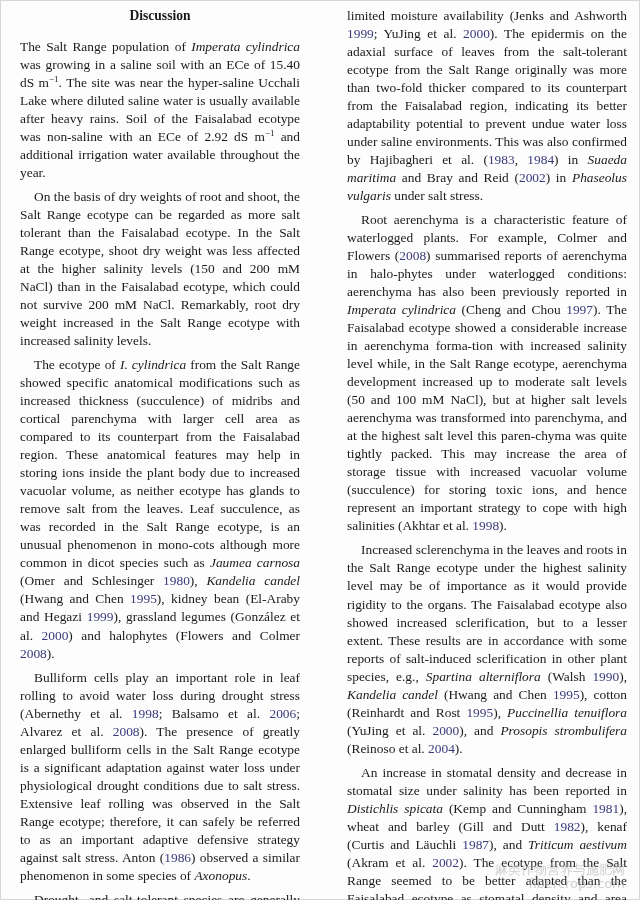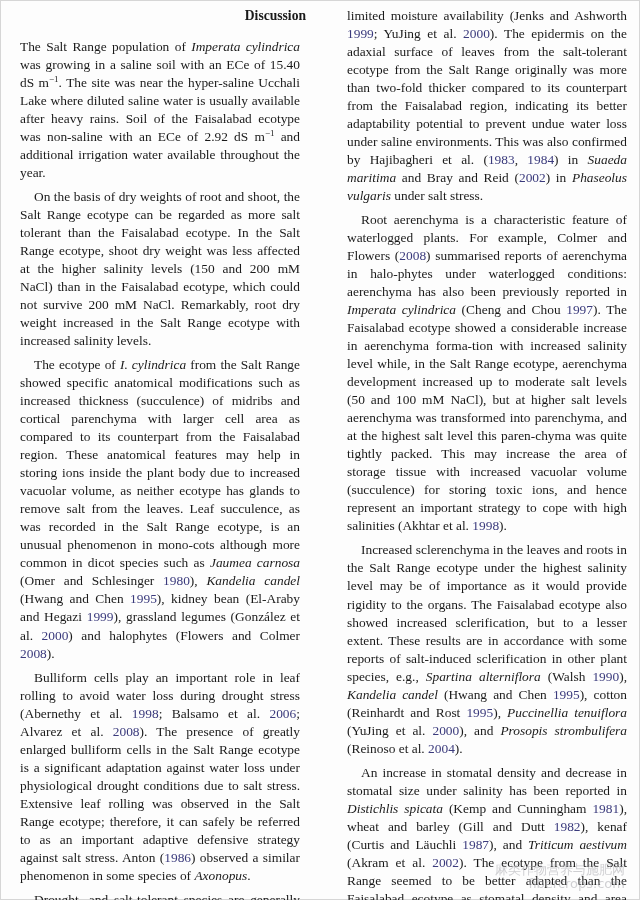--- a/index.html
+++ b/index.html
@@ -11,21 +11,21 @@
   .col {
     position: absolute; top: 0; width: 292px;
     font-family: "Liberation Serif", "DejaVu Serif", serif;
     font-size: 13.4px; line-height: 18.02px; color: #1a1a1a;
     text-align: justify; hyphens: none;
   }
   .col.left { left: 13px; top: 6px; }
   .col.right { left: 340px; top: 0px; }
   .heading {
     font-weight: bold; font-size: 13.6px; margin: 0 0 13px 0; line-height: 18px;
-    text-align: right;
+    text-align: center;
   }
   p { margin: 6px; }
   p.indent { text-indent: 14px; }
   .cite { color: #3a3a7c; }
   i { }
   sup { font-size: 9px; line-height: 0; vertical-align: 5px; }
   .watermark {
     position: absolute; right: 14px; bottom: 8px;
     font-family: "DejaVu Sans", sans-serif; font-size: 13px; line-height: 14px;
     color: rgba(170,170,175,0.55); text-align: right; pointer-events: none;

